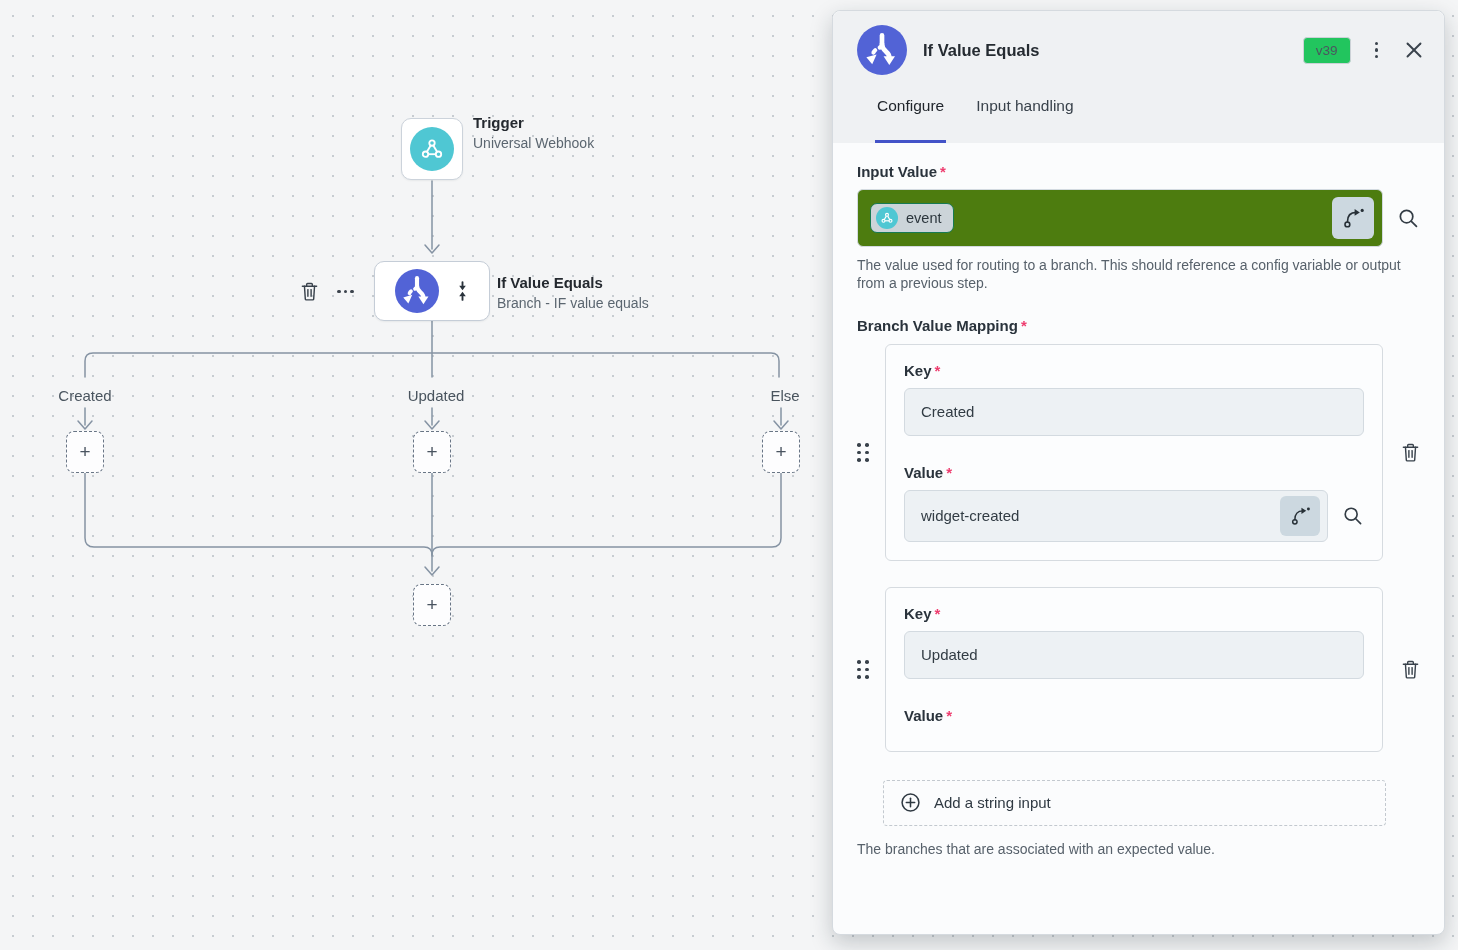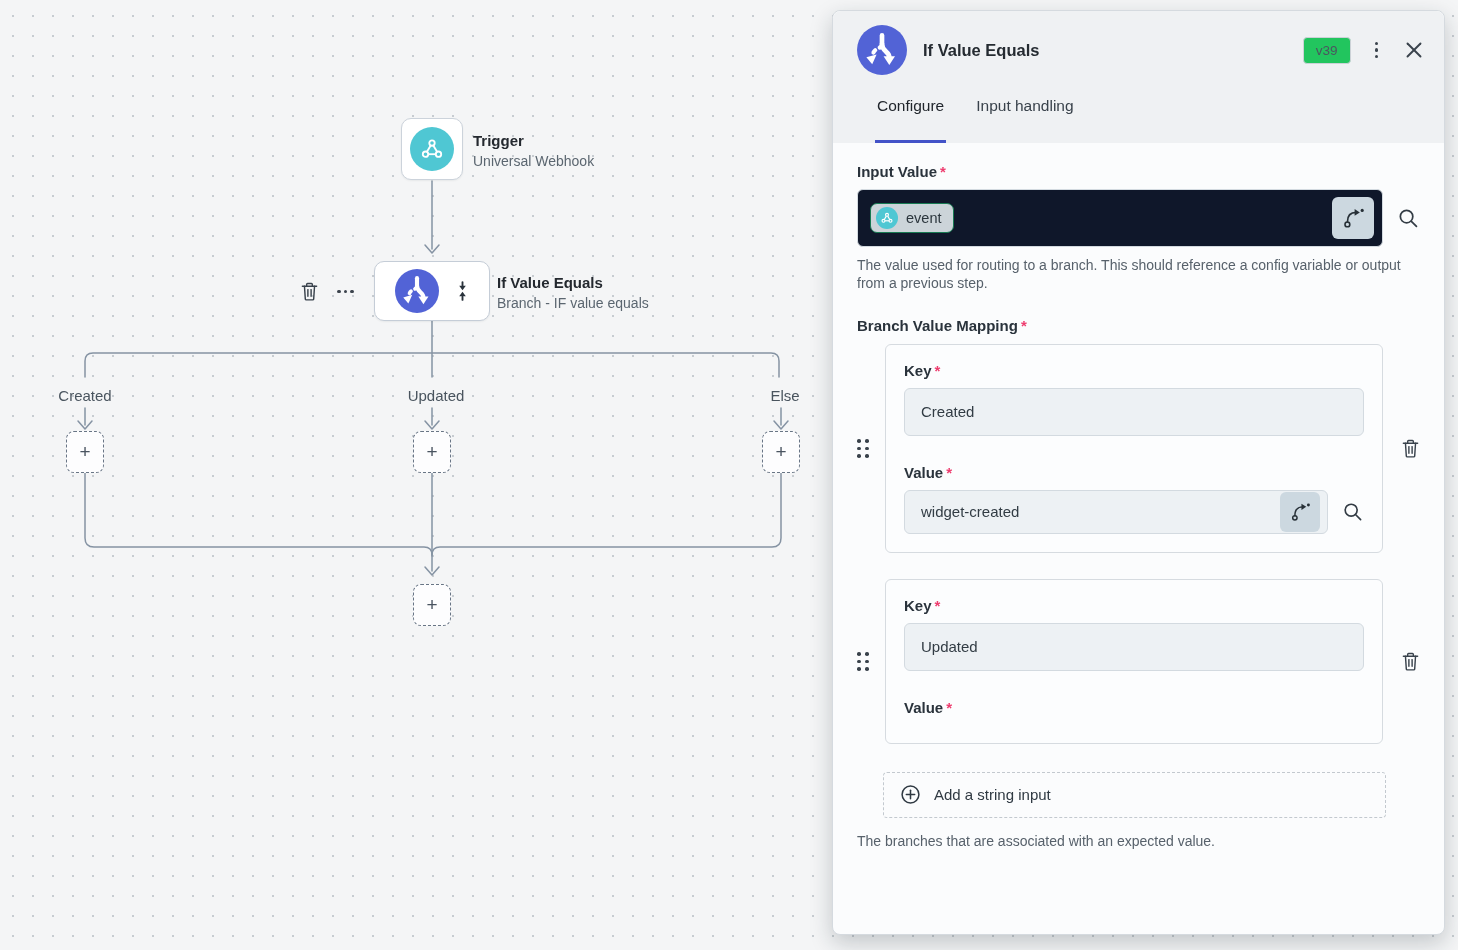--- a/index.html
+++ b/index.html
@@ -25,21 +25,21 @@
   .trigger-card { left:401px; top:118px; width:62px; height:62px; }
   .branch-card  { left:374px; top:261px; width:116px; height:60px; gap:16px; border-color:#c5cdd7; }
 
   .icon-circle { border-radius:50%; display:flex; align-items:center; justify-content:center; flex:0 0 auto; }
   .teal-circle  { width:44px; height:44px; background:#4fc7d3; }
   .blue-circle  { width:44px; height:44px; background:#5263d6; }
 
   .node-label { position:absolute; }
   .node-title { font-size:15px; font-weight:700; color:#24292f; }
   .node-sub   { font-size:14px; color:#5b6670; margin-top:4px; }
-  .trigger-label { left:473px; top:132px; }
+  .trigger-label { left:473px; top:114px; }
   .branch-label-block { left:497px; top:274px; }
 
   .node-tools { position:absolute; left:300px; top:281px; display:flex; align-items:center; gap:18px; }
   .ellipsis { display:flex; gap:3px; align-items:center; cursor:pointer; }
   .ellipsis i { width:3.5px; height:3.5px; border-radius:50%; background:#3b434c; }
 
   .branch-tag {
     position:absolute; transform:translateX(-50%);
     font-size:15px; color:#49545e; top:387px; background:transparent;
   }
@@ -76,21 +76,21 @@
   .tab.active { color:#21262c; font-weight:500; border-bottom:3px solid #4353c8; }
 
   .panel-body { flex:1; padding:20px 24px 0; overflow:hidden; }
 
   .field-label { font-size:15px; font-weight:600; color:#2a333c; margin-bottom:9px; }
   .req { color:#ee3d6f; margin-left:3px; font-weight:600; }
 
   .input-row { display:flex; align-items:center; gap:14px; }
   .big-input {
     position:relative; flex:1; height:58px;
-    background:#0f172a; border:1px solid #d3dae0; border-radius:6px;
+    background:#4d7c0f; border:1px solid #d3dae0; border-radius:6px;
     display:flex; align-items:center; padding:0 60px 0 12px; cursor:text;
   }
   .chip {
     display:inline-flex; align-items:center; gap:8px;
     background:#ccd4d9; border:1.5px solid #177a52; border-radius:7px;
     padding:3px 12px 3px 5px; cursor:pointer;
   }
   .chip .chip-circle { width:22px; height:22px; background:#4fc7d3; border-radius:50%;
     display:flex; align-items:center; justify-content:center; }
   .chip-text { font-size:14.5px; color:#2c363d; }
@@ -113,21 +113,21 @@
     flex:1; background:#fcfdfe; border:1px solid #d6dbe0; border-radius:6px;
     padding:17px 18px 18px;
   }
   .map-trash { margin-left:16px; cursor:pointer; display:flex; }
   .text-input {
     height:48px; background:#edf1f4; border:1px solid #d3dae0; border-radius:6px;
     display:flex; align-items:center; padding:0 16px; font-size:15px; color:#323c44; cursor:text;
   }
   .value-label { margin-top:28px; }
   .value-input-wrap { position:relative; flex:1; }
-  .value-input { height:44px; padding-right:46px; }
+  .value-input { height:52px; padding-right:46px; }
   .value-input-wrap .ref-btn { width:40px; height:40px; }
 
   .add-btn {
     margin-left:26px; width:503px; height:46px; margin-top:28px;
     border:1px dashed #c3c9cf; border-radius:4px; background:transparent;
     display:flex; align-items:center; gap:13px; padding-left:16px;
     font-size:15px; color:#2f3942; cursor:pointer;
   }
   .footer-helper { margin-top:14px; }
 </style>

